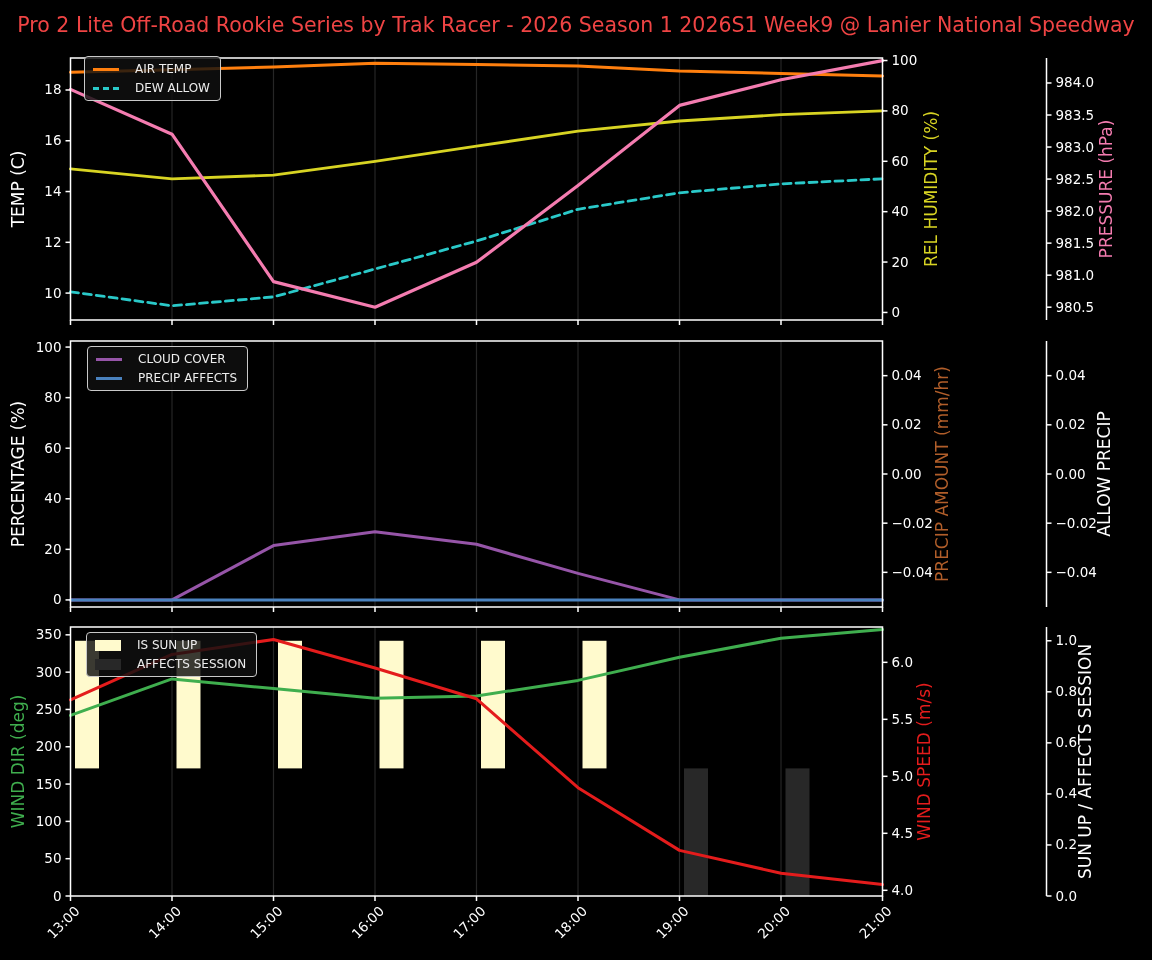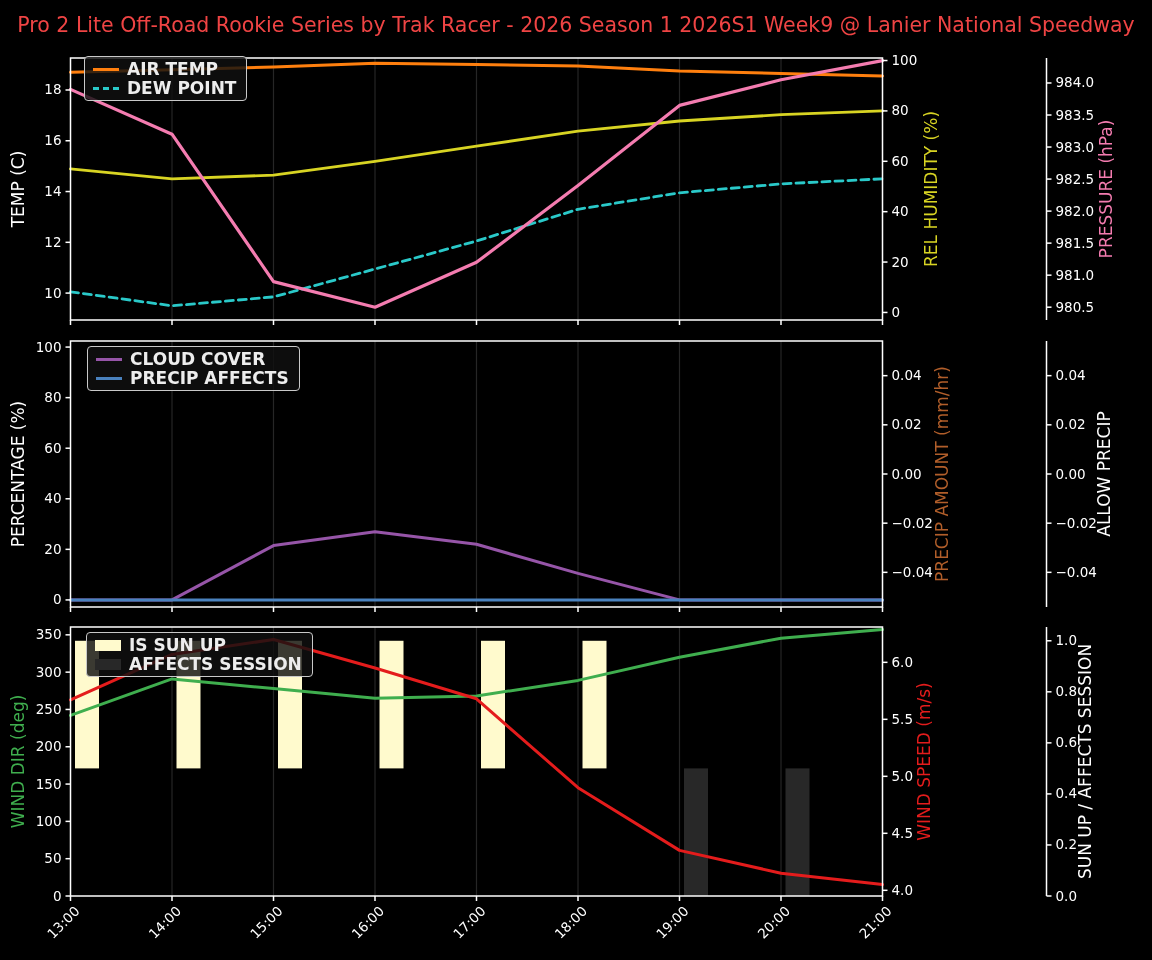--- a/index.html
+++ b/index.html
@@ -3,21 +3,21 @@
 <meta charset="utf-8">
 <style>
   html,body{margin:0;padding:0;background:#000;width:1152px;height:960px;overflow:hidden;
     font-family:"DejaVu Sans",sans-serif;position:relative;}
   .title{position:absolute;top:13px;left:50%;transform:translateX(-50%);white-space:nowrap;
     color:#ef4444;font-size:20.5px;z-index:3;}
   svg{position:absolute;left:0;top:0;z-index:1;}
   svg text{font-family:"DejaVu Sans",sans-serif;}
   .legend{position:absolute;z-index:4;background:rgba(16,16,16,0.82);border:1.4px solid #c9c9c9;
     border-radius:4px;padding:5px 10px 5px 8px;display:flex;flex-direction:column;gap:5px;}
-  .legend .li{display:flex;align-items:center;gap:8px;color:#ededed;font-size:17px;line-height:14px;font-weight:bold;}
+  .legend .li{display:flex;align-items:center;gap:16px;color:#ededed;font-size:12px;line-height:14px;}
   .legend .sw{display:inline-block;width:26px;flex:0 0 26px;}
   .legend .sw.line{height:3px;}
   .legend .sw.dashline{height:0;border-top:3px dashed #fff;}
   .legend .sw.patch{height:11px;}
 </style>
 </head>
 <body>
 
 <div class="title">Pro 2 Lite Off-Road Rookie Series by Trak Racer - 2026 Season 1 2026S1 Week9 @ Lanier National Speedway</div>
 
@@ -232,21 +232,21 @@
     </g>
   </svg>
 
 <div class="legend" id="legend-0" style="left:84px;top:56px;">
   <div class="li">
     <span class="sw line" style="background: rgb(255, 127, 14);"></span>
     <span>AIR TEMP</span>
   </div>
   <div class="li">
     <span class="sw dashline" style="border-top-color: rgb(42, 201, 201);"></span>
-    <span>DEW POINT</span>
+    <span>DEW ALLOW</span>
   </div>
 </div>
 
 <div class="legend" id="legend-1" style="left:87px;top:346px;justify-content:center;">
   <div class="li">
     <span class="sw line" style="background: rgb(150, 85, 168);"></span>
     <span>CLOUD COVER</span>
   </div>
   <div class="li">
     <span class="sw line" style="background: rgb(74, 130, 190);"></span>

